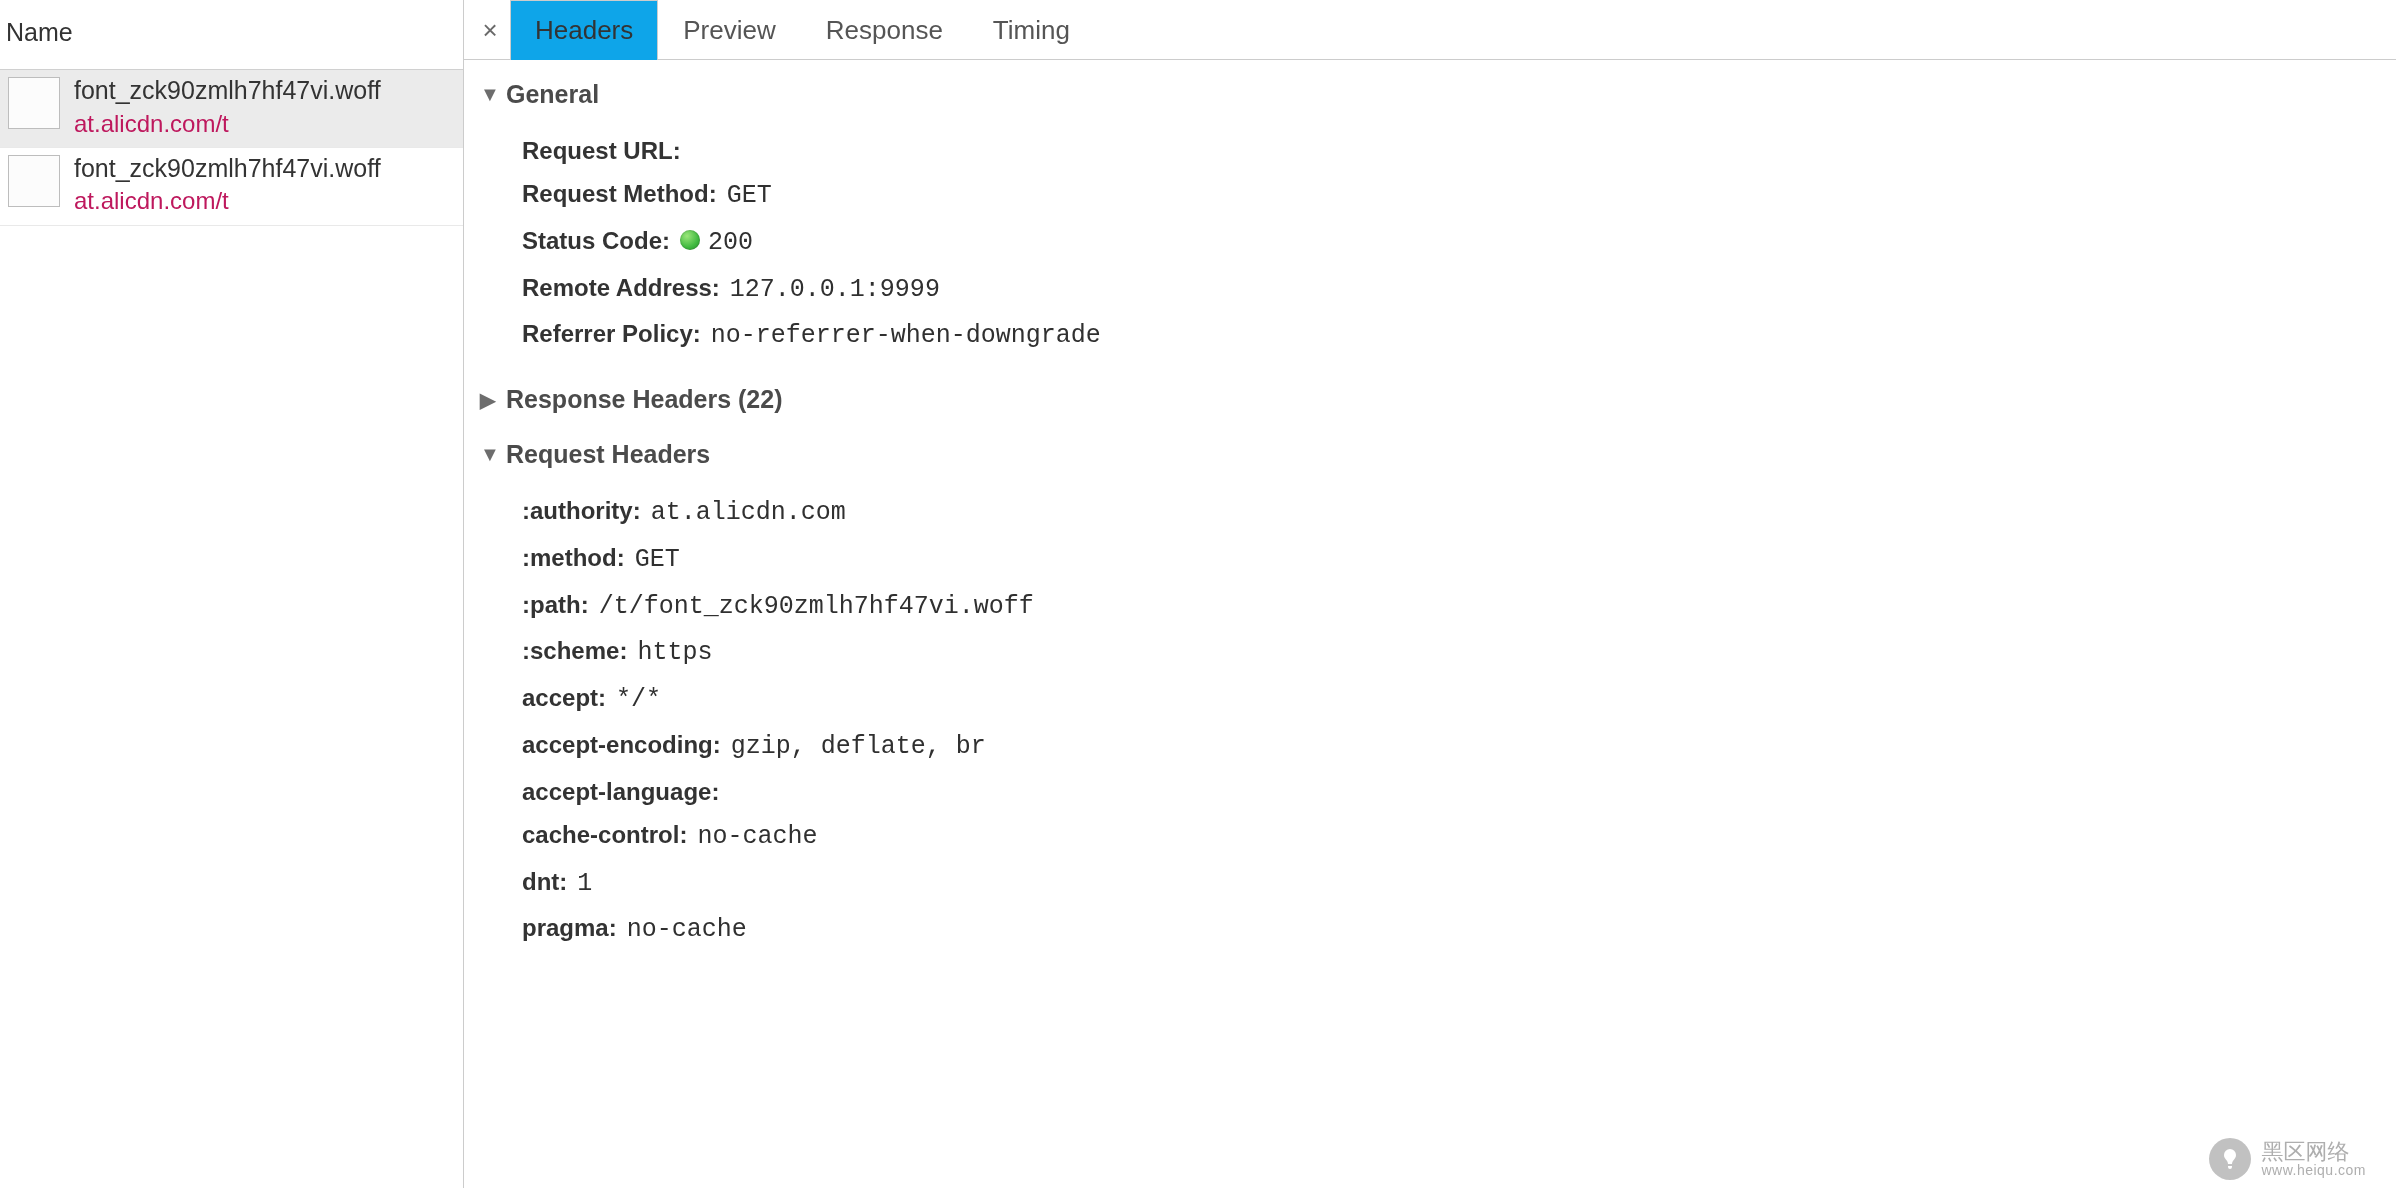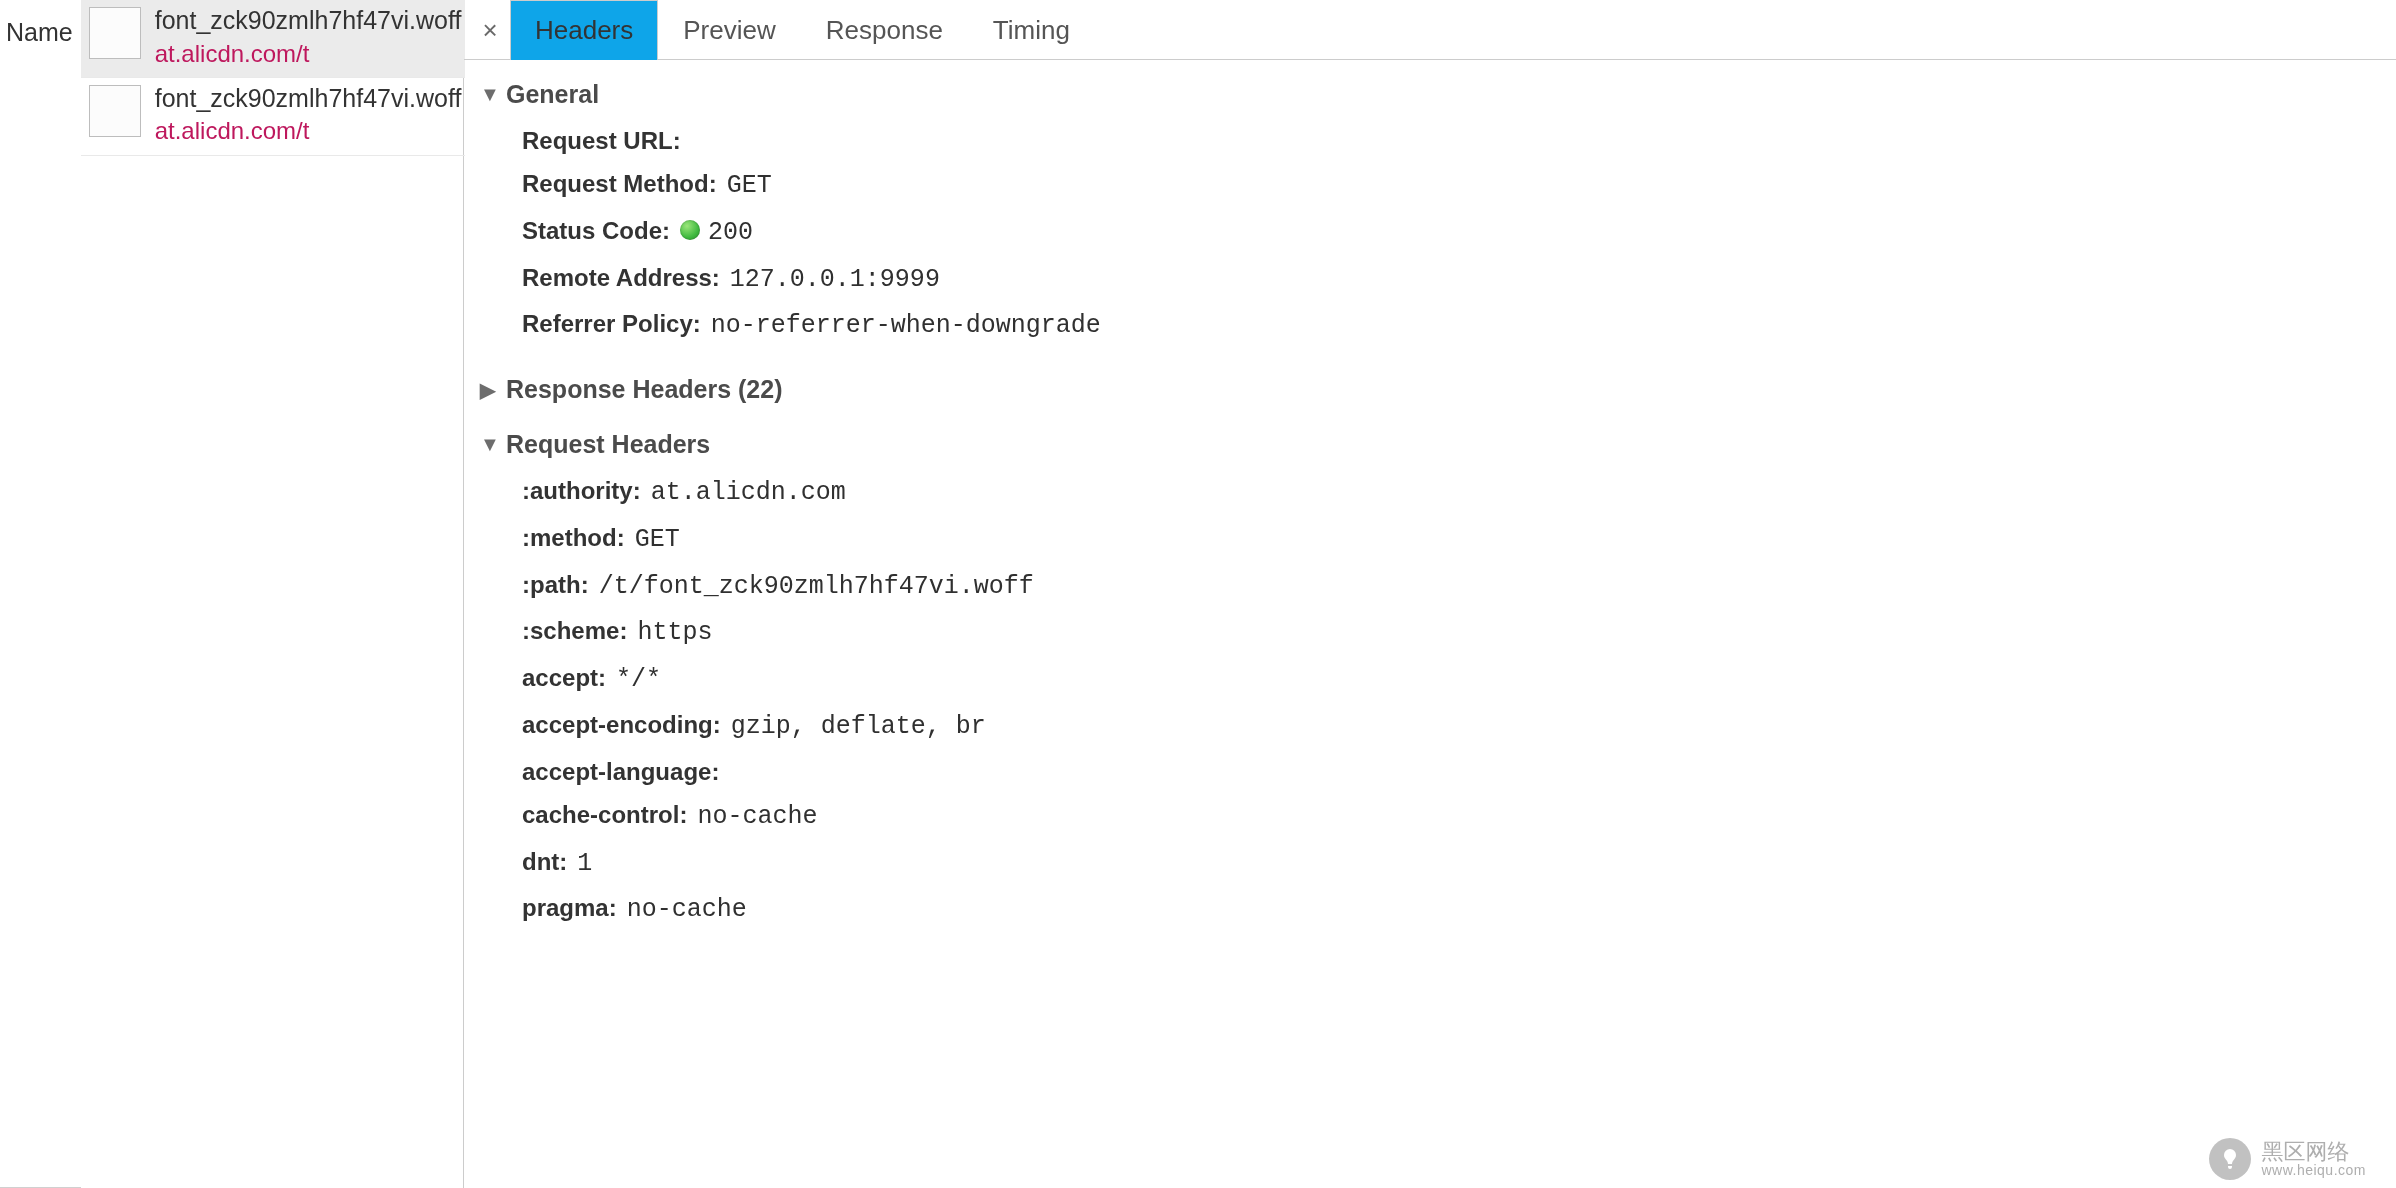--- a/index.html
+++ b/index.html
@@ -12,21 +12,21 @@
     height: 1188px;
     overflow: hidden;
     display: flex;
   }
 
   
   .left-panel {
     width: 464px;
     border-right: 1px solid #ccc;
     display: flex;
-    flex-direction: row;
+    flex-direction: column;
   }
   .name-header {
     padding: 18px 8px 22px 6px;
     font-size: 25px;
     color: #333;
     border-bottom: 1px solid #d0d0d0;
   }
   .req-list { display: flex; flex-direction: column; }
   .req-row {
     display: flex;
@@ -99,21 +99,21 @@
     gap: 8px;
     font-weight: 700;
     font-size: 25px;
     color: #4b4b4b;
     cursor: pointer;
   }
   .tri { font-size: 20px; color: #6d6d6d; width: 18px; display: inline-block; }
   .tri.down::before { content: "▼"; }
   .tri.right::before { content: "▶"; }
 
-  .kv-list { margin-top: 10px; padding-left: 42px; }
+  .kv-list { margin-top: 20px; padding-left: 42px; }
   .kv-row {
     display: flex;
     align-items: baseline;
     gap: 10px;
     padding: 3px 0;
     line-height: 1.55;
   }
   .kv-key {
     font-weight: 700;
     font-size: 24px;

